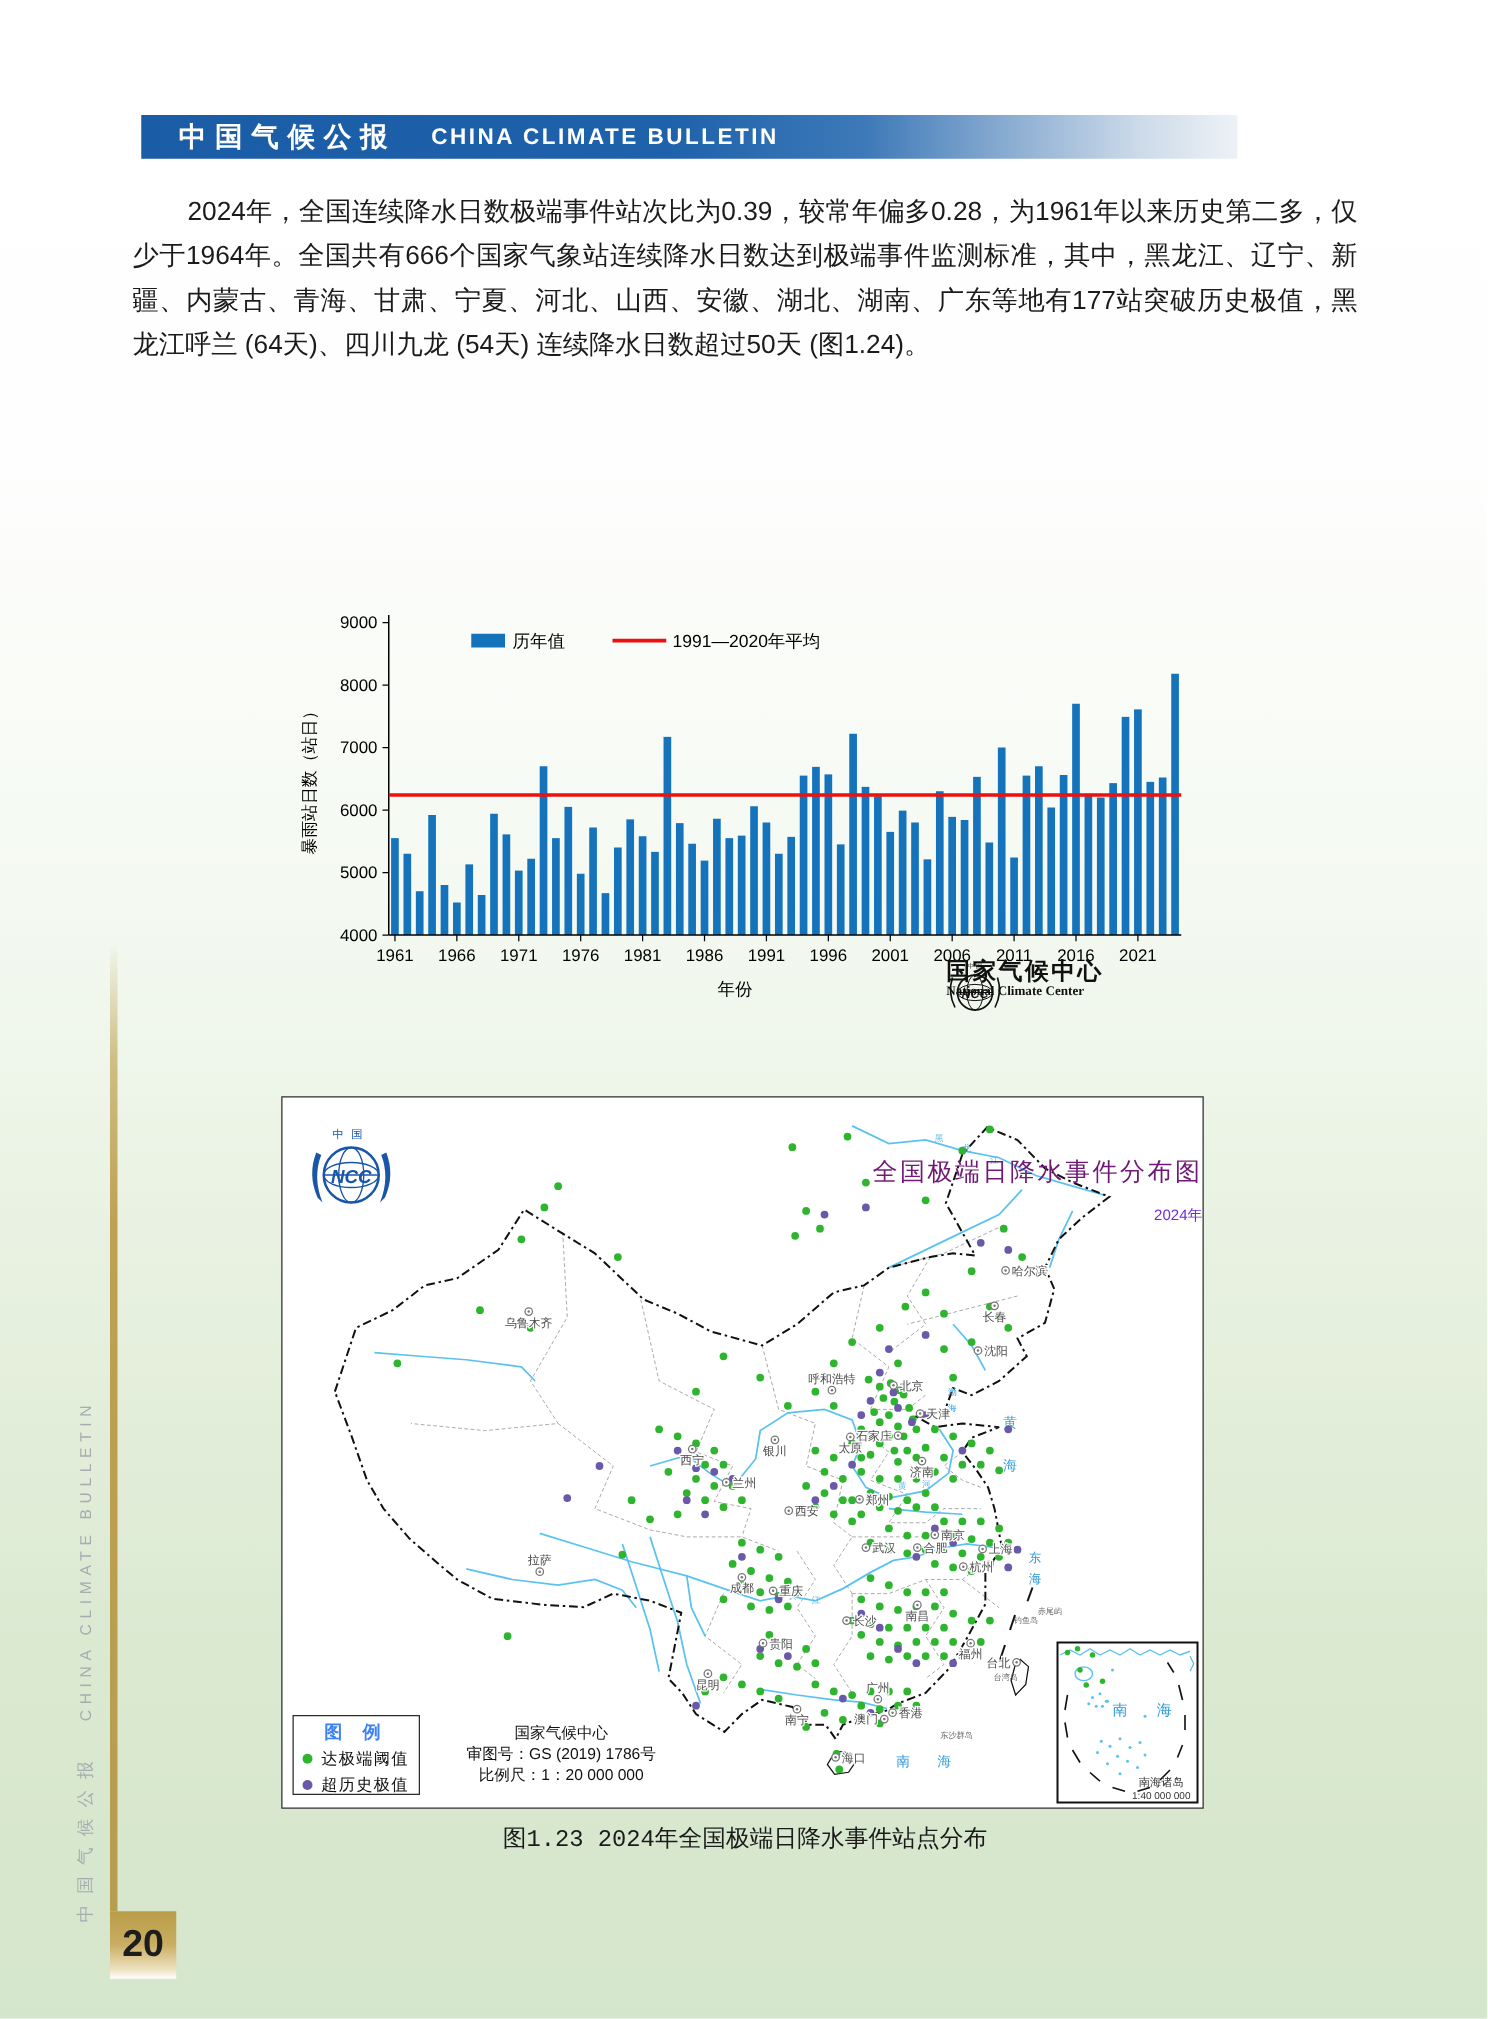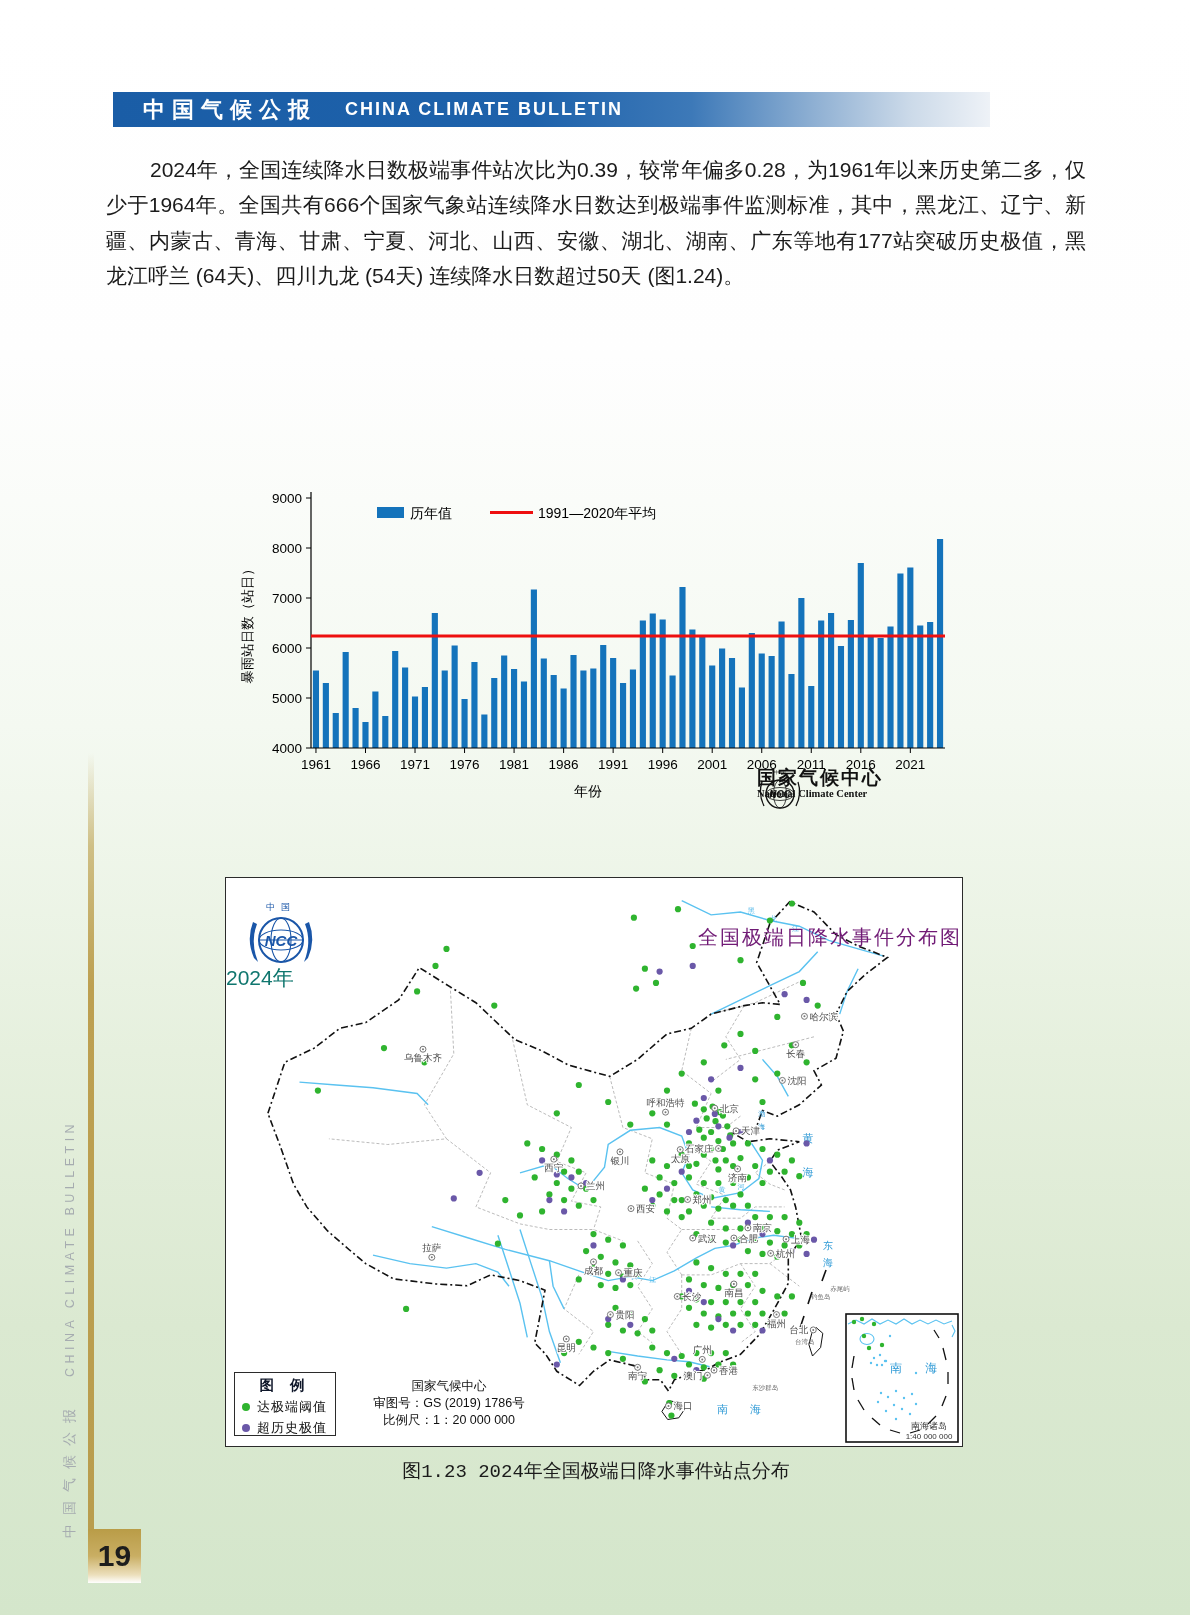--- a/index.html
+++ b/index.html
@@ -26,25 +26,25 @@
   .clogo .zh{font-family:"Liberation Serif",serif;font-weight:bold;font-size:19px;color:#111;letter-spacing:2px;}
   .clogo .en{font-family:"Liberation Serif",serif;font-weight:bold;font-size:10.5px;color:#111;}
   .cap{position:absolute;left:106px;width:980px;text-align:center;font-size:19px;color:#1b1b1b;}
   .cap22{top:826px;} .cap23{top:1458px;font-family:Liberation Mono, monospace;}
   
   .mapbox{position:absolute;left:225px;top:877px;width:738px;height:570px;background:#fff;
           border:1.6px solid #2b2b2b;box-sizing:border-box;}
   .mapbox svg{position:absolute;left:0;top:0;}
   .maptitle{position:absolute;left:0;top:46px;width:100%;text-align:right;font-size:20px;color:#701a75;
             letter-spacing:2px;font-weight:500;}
-  .mapsub{position:absolute;left:0;top:86px;width:100%;text-align:left;font-size:21px;color:#0f766e;}
+  .mapsub{position:absolute;left:0;top:86px;width:100%;text-align:right;font-size:12px;color:#6d28d9;}
   .maplogo{position:absolute;left:16px;top:22px;}
   .maplegend{position:absolute;left:8px;top:494px;width:102px;height:64px;border:1.5px solid #2b2b2b;
              background:#fff;box-sizing:border-box;padding-top:3px;}
-  .maplegend .lt{text-align:center;font-size:14.5px;font-weight:bold;letter-spacing:6px;color:#0f172a;}
+  .maplegend .lt{text-align:center;font-size:14.5px;font-weight:bold;letter-spacing:6px;color:#3b82f6;}
   .maplegend .row{display:flex;align-items:center;gap:7px;padding-left:7px;margin-top:3px;
                   font-size:13px;color:#111;letter-spacing:1px;}
   .dot{width:8px;height:8px;border-radius:50%;display:inline-block;flex:0 0 auto;}
   .mapattr{position:absolute;left:118px;top:500px;width:210px;text-align:center;
            font-size:12.5px;line-height:17px;color:#111;}
   
   .sidetext{position:absolute;left:-154px;top:1302px;width:450px;height:22px;
             transform:rotate(-90deg);transform-origin:50% 50%;
             color:#a6acb0;white-space:nowrap;text-align:left;}
   .sidetext .szh{font-size:14px;letter-spacing:9px;}
@@ -56,21 +56,21 @@
            display:flex;align-items:center;justify-content:center;
            font-size:30px;font-weight:bold;color:#1d1d1d;}
 </style>
 </head>
 <body>
 
 <div class="page">
 
   <div class="sidetext"><span class="szh">中国气候公报</span><span class="szh">　</span><span class="sen">CHINA CLIMATE BULLETIN</span></div>
   <div class="goldline"></div>
-  <div class="pagenum">19</div>
+  <div class="pagenum">20</div>
 
   <div class="header">
     <span class="zh">中国气候公报</span>
     <span class="en">CHINA CLIMATE BULLETIN</span>
   </div>
 
   <div class="bodytext">
     <p class="indent">2024年，全国连续降水日数极端事件站次比为0.39，较常年偏多0.28，为1961年以来历史第二多，仅少于1964年。全国共有666个国家气象站连续降水日数达到极端事件监测标准，其中，黑龙江、辽宁、新疆、内蒙古、青海、甘肃、宁夏、河北、山西、安徽、湖北、湖南、广东等地有177站突破历史极值，黑龙江呼兰 (64天)、四川九龙 (54天) 连续降水日数超过50天 (图1.24)。</p>
   </div>
 

